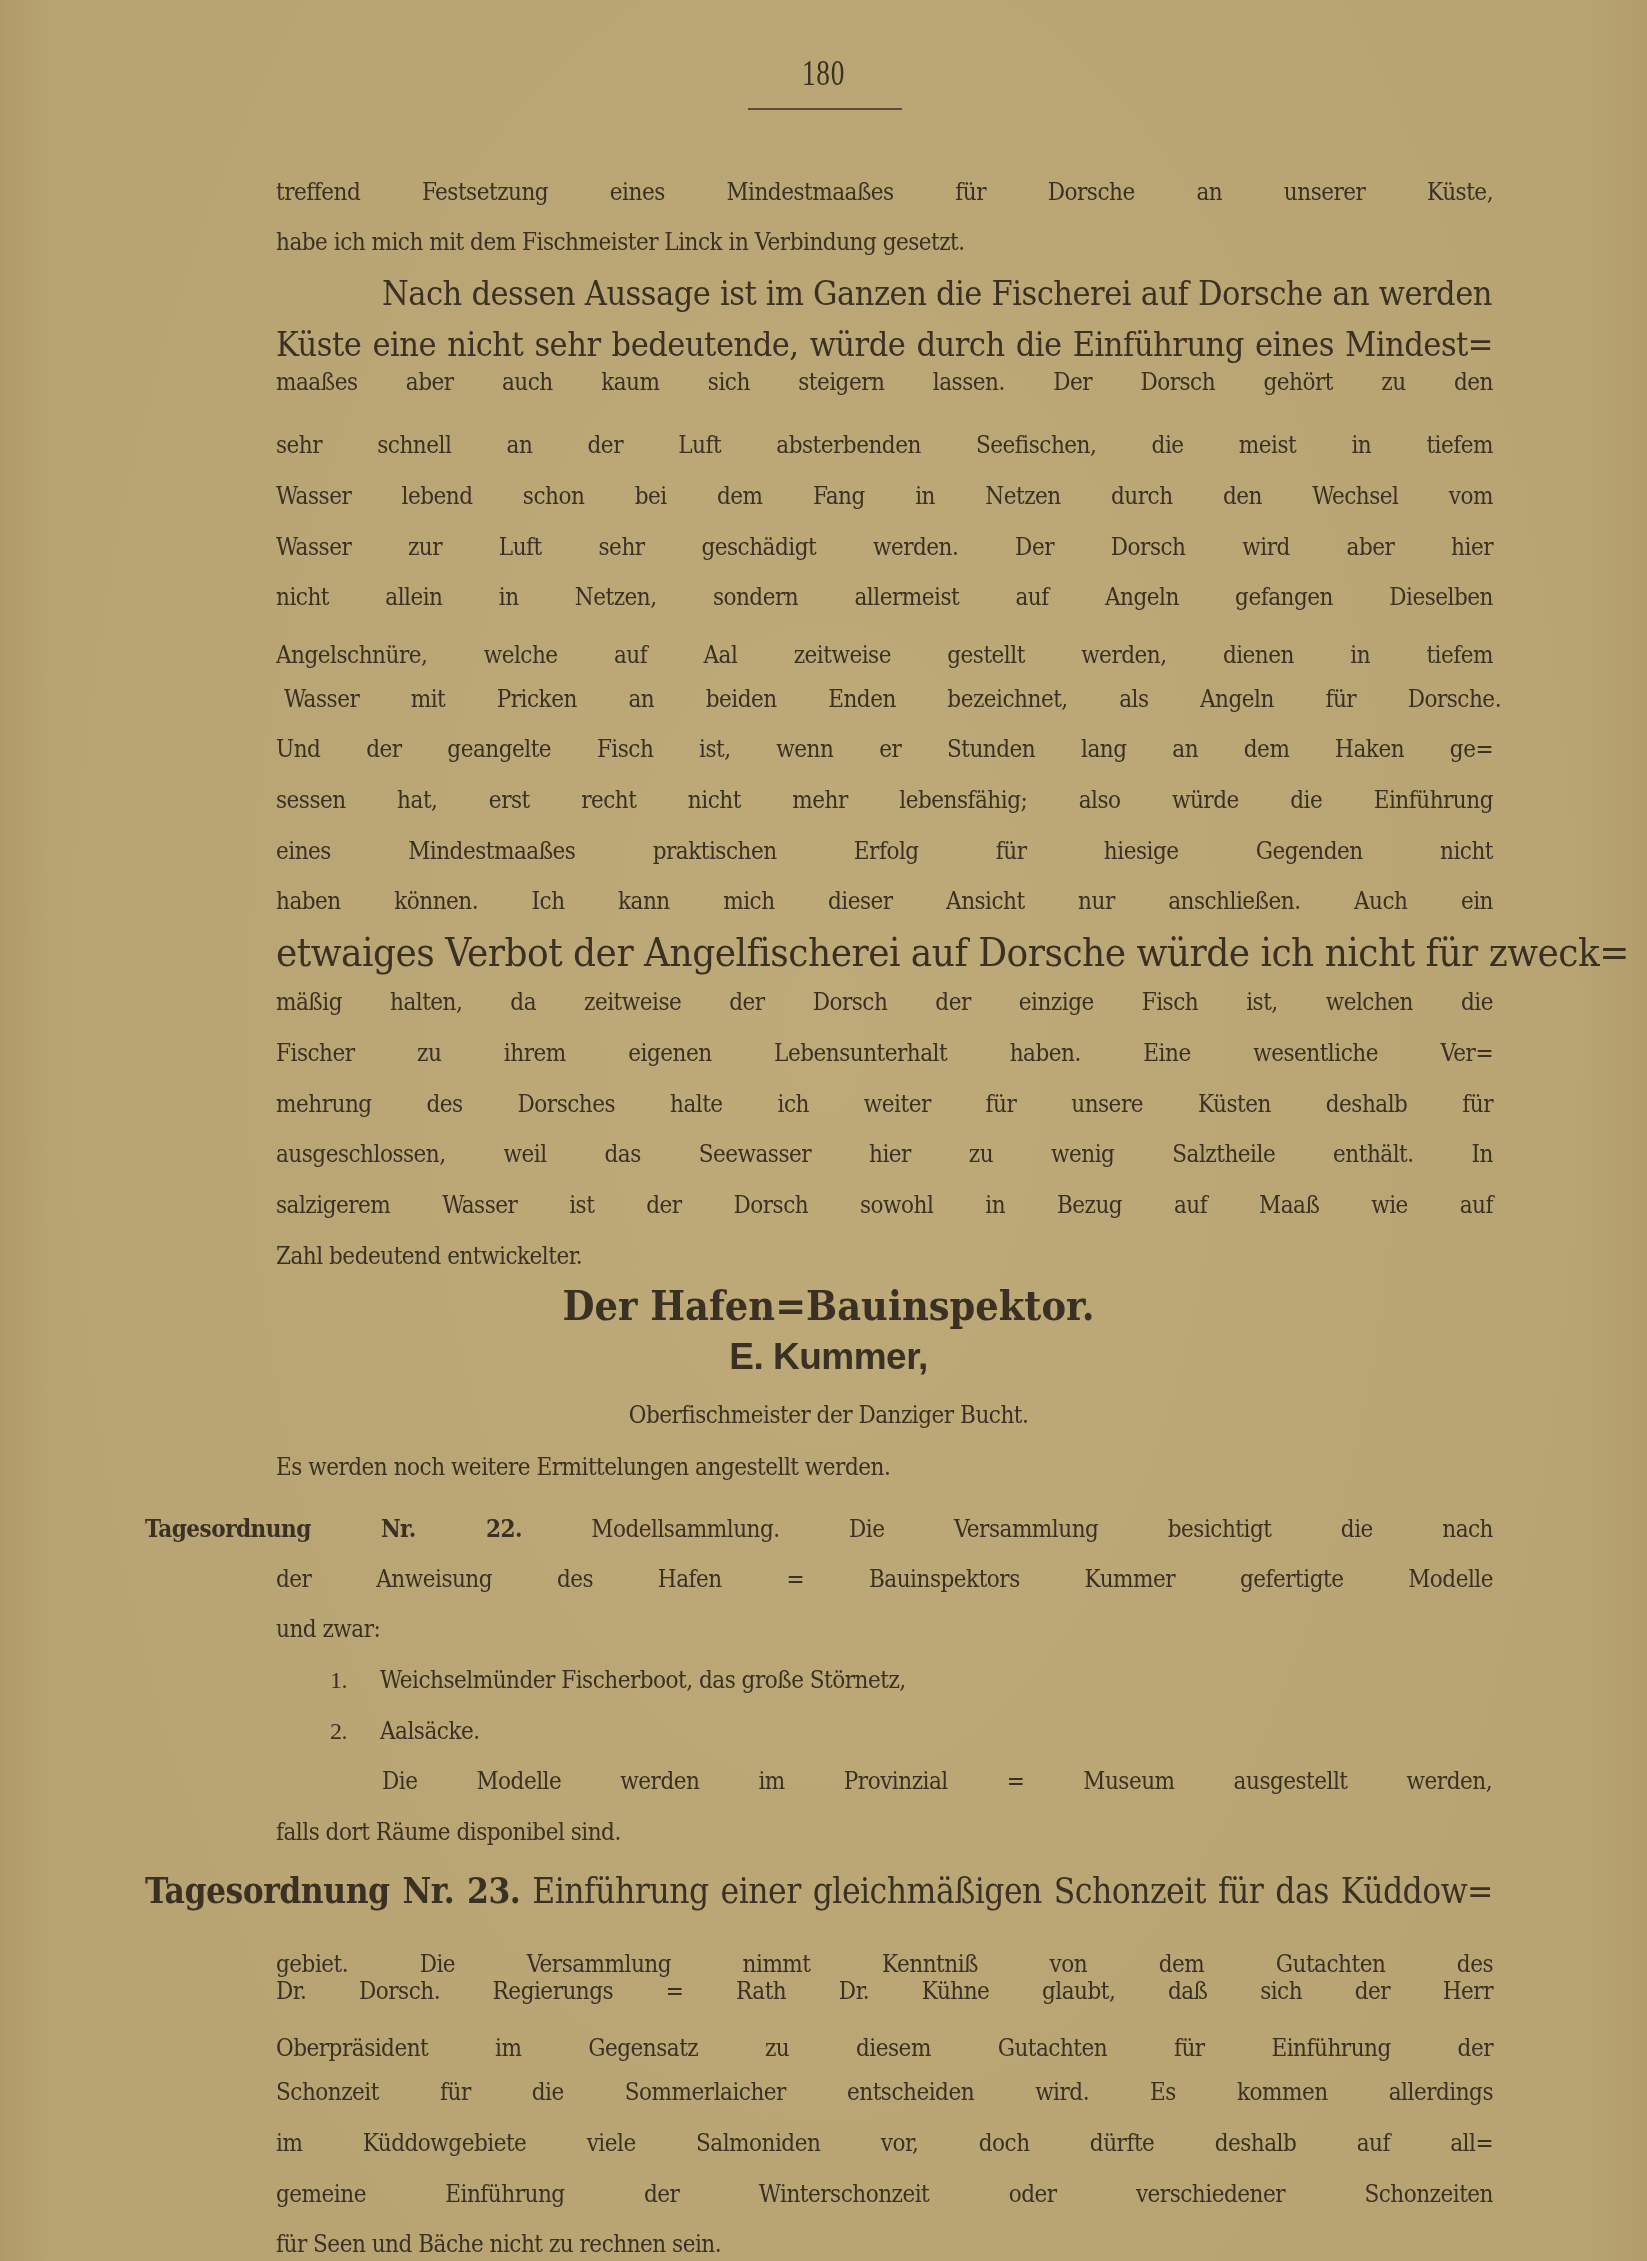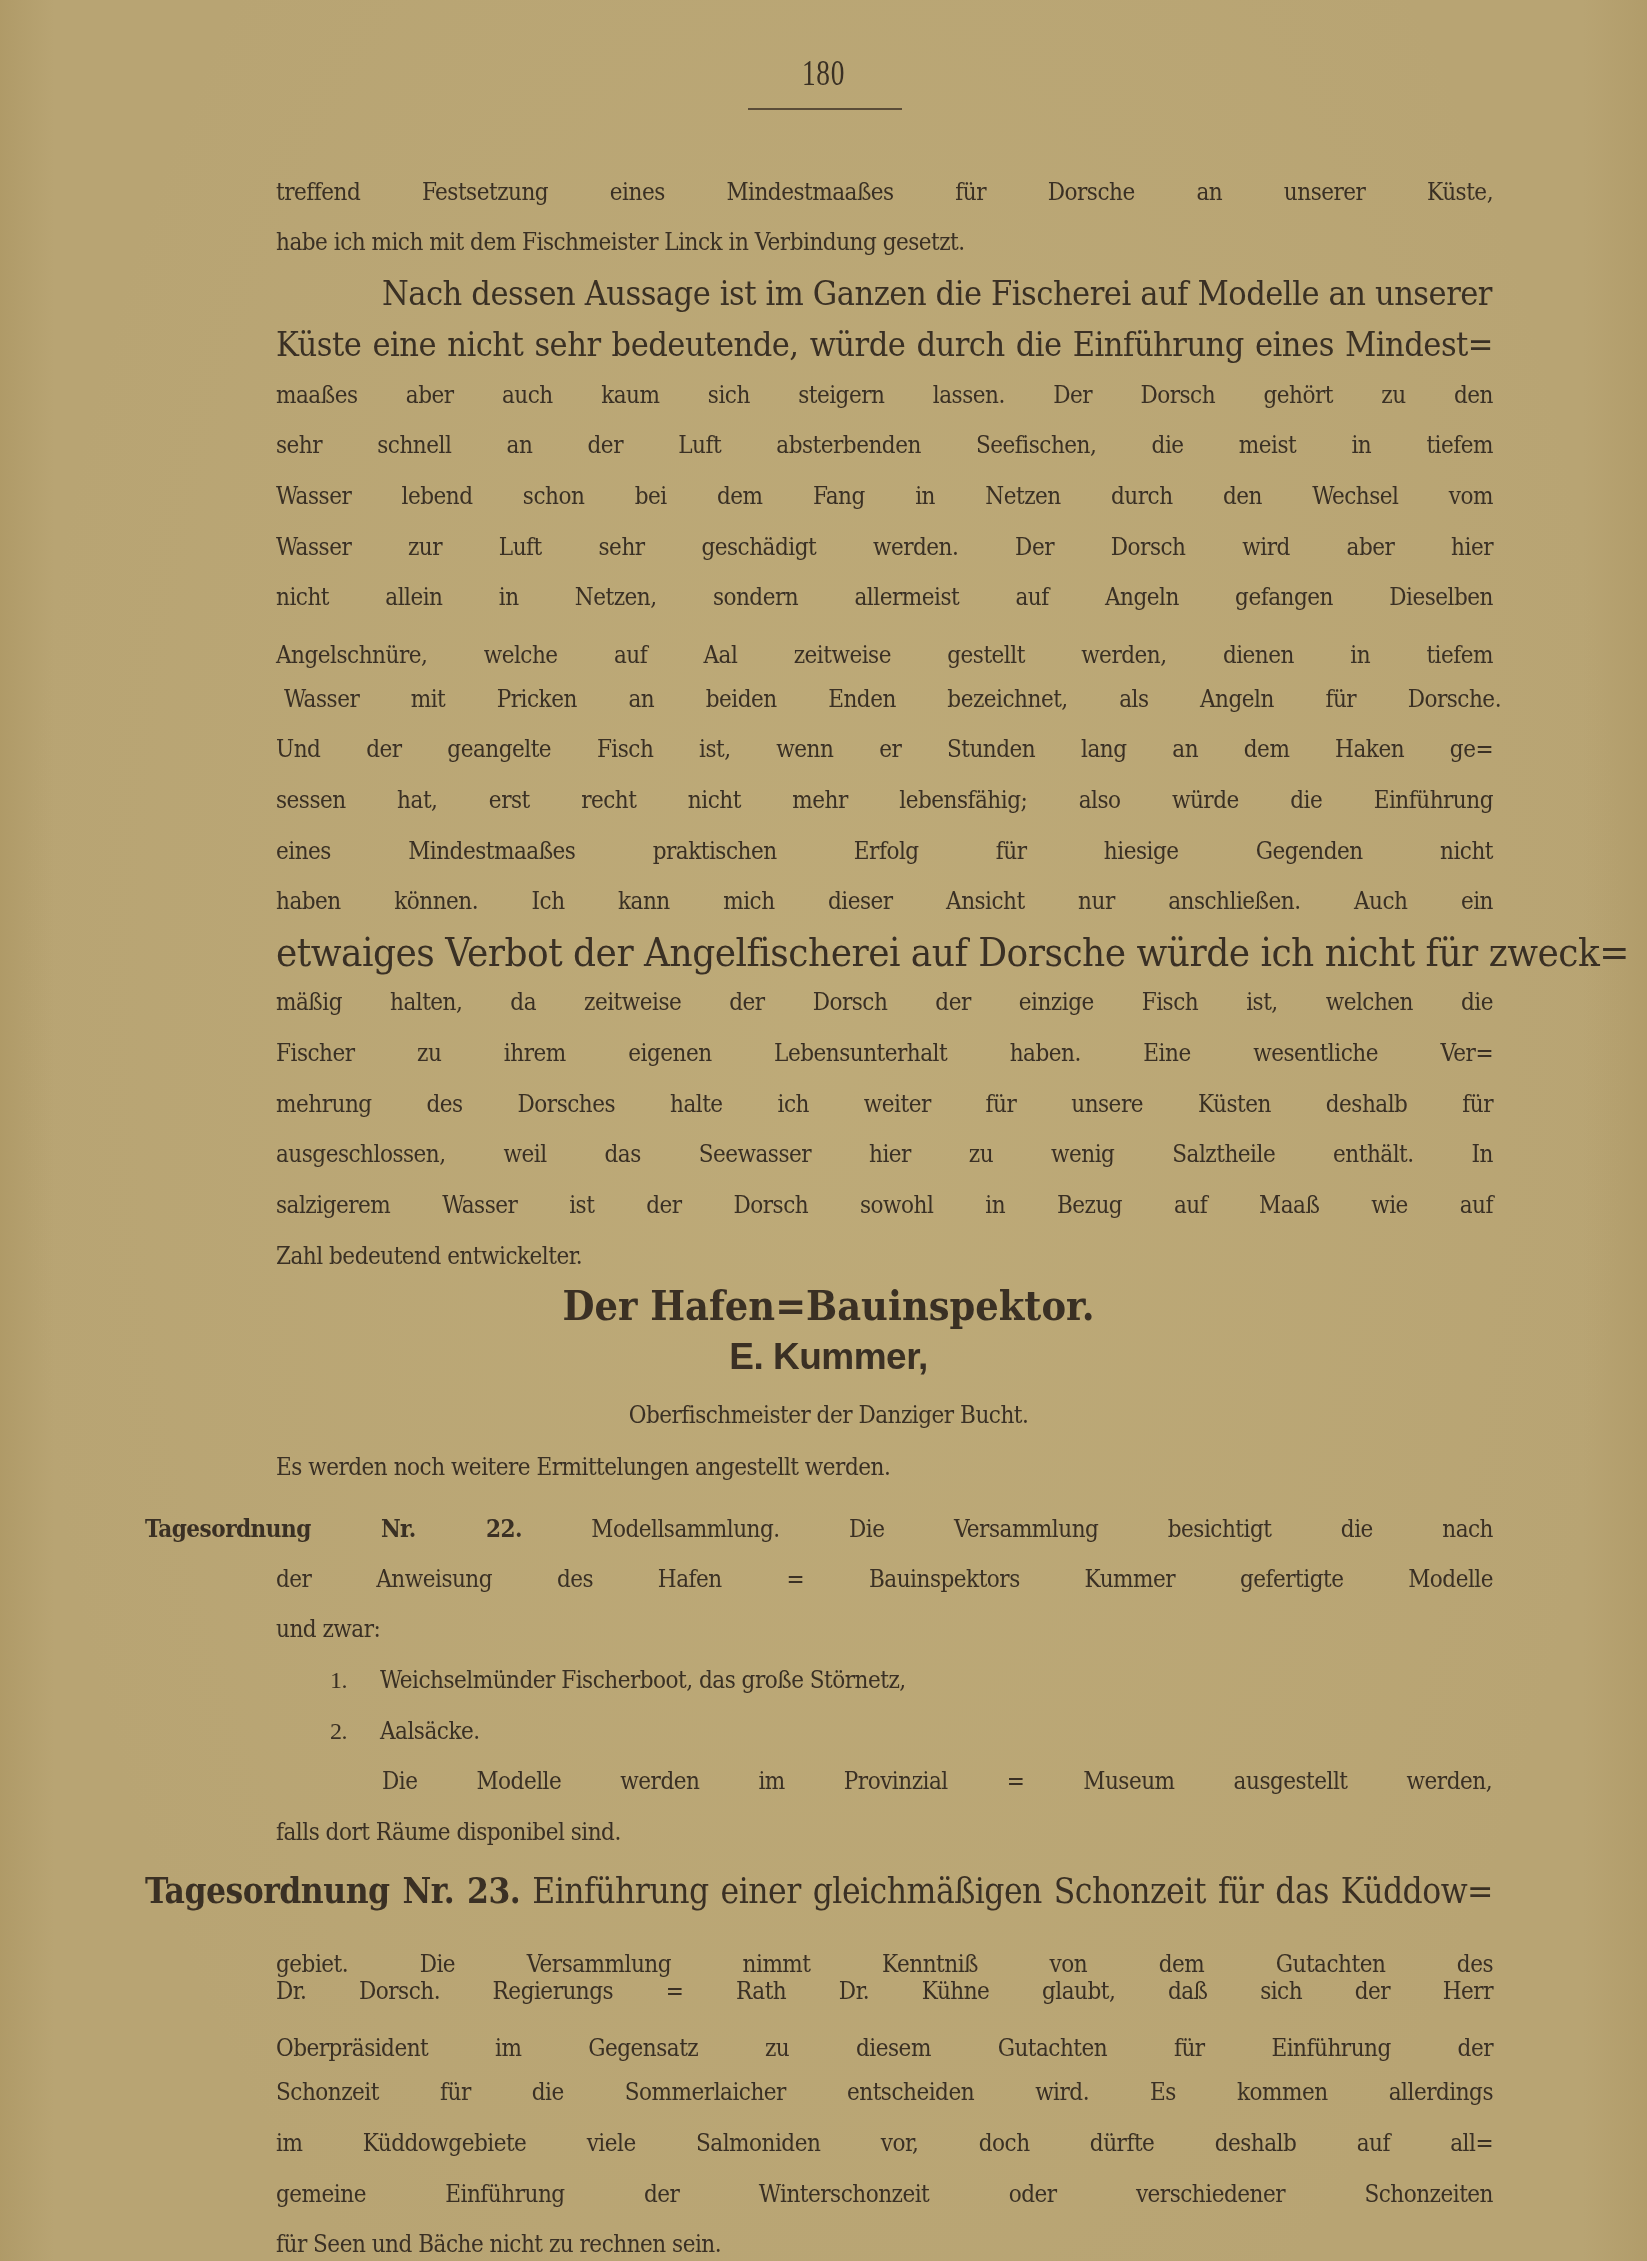--- a/index.html
+++ b/index.html
@@ -106,23 +106,23 @@
 <body style="background-color: rgb(184, 164, 115); color: rgb(58, 48, 36);">
 
 <div class="page-number">180</div>
 <div class="page-rule"></div>
 
 <div class="text">
 
   <div class="line" style="top:170px;">treffend Festsetzung eines Mindestmaaßes für Dorsche an unserer Küste,</div>
   <div class="line last" style="top:220px;">habe ich mich mit dem Fischmeister Linck in Verbindung gesetzt.</div>
 
-  <div class="line indent" style="top: 271px; font-size: 34px;">Nach dessen Aussage ist im Ganzen die Fischerei auf Modelle an unserer</div>
+  <div class="line indent" style="top: 271px; font-size: 34px;">Nach dessen Aussage ist im Ganzen die Fischerei auf Dorsche an werden</div>
   <div class="line" style="top: 322px; font-size: 34px;">Küste eine nicht sehr bedeutende, würde durch die Einführung eines Mindest=</div>
-  <div class="line" style="top:373px;">maaßes aber auch kaum sich steigern lassen. Der Dorsch gehört zu den</div>
+  <div class="line" style="top:360px;">maaßes aber auch kaum sich steigern lassen. Der Dorsch gehört zu den</div>
   <div class="line" style="top:423px;">sehr schnell an der Luft absterbenden Seefischen, die meist in tiefem</div>
   <div class="line" style="top:474px;">Wasser lebend schon bei dem Fang in Netzen durch den Wechsel vom</div>
   <div class="line" style="top:525px;">Wasser zur Luft sehr geschädigt werden. Der Dorsch wird aber hier</div>
   <div class="line" style="top:575px;">nicht allein in Netzen, sondern allermeist auf Angeln gefangen Dieselben</div>
   <div class="line" style="top:612px;margin-top:21px;">Angelschnüre, welche auf Aal zeitweise gestellt werden, dienen in tiefem</div>
   <div class="line" style="top:677px;margin-left:8px;">Wasser mit Pricken an beiden Enden bezeichnet, als Angeln für Dorsche.</div>
   <div class="line" style="top:727px;">Und der geangelte Fisch ist, wenn er Stunden lang an dem Haken ge=</div>
   <div class="line" style="top:778px;">sessen hat, erst recht nicht mehr lebensfähig; also würde die Einführung</div>
   <div class="line" style="top:829px;">eines Mindestmaaßes praktischen Erfolg für hiesige Gegenden nicht</div>
   <div class="line" style="top:879px;">haben können. Ich kann mich dieser Ansicht nur anschließen. Auch ein</div>

